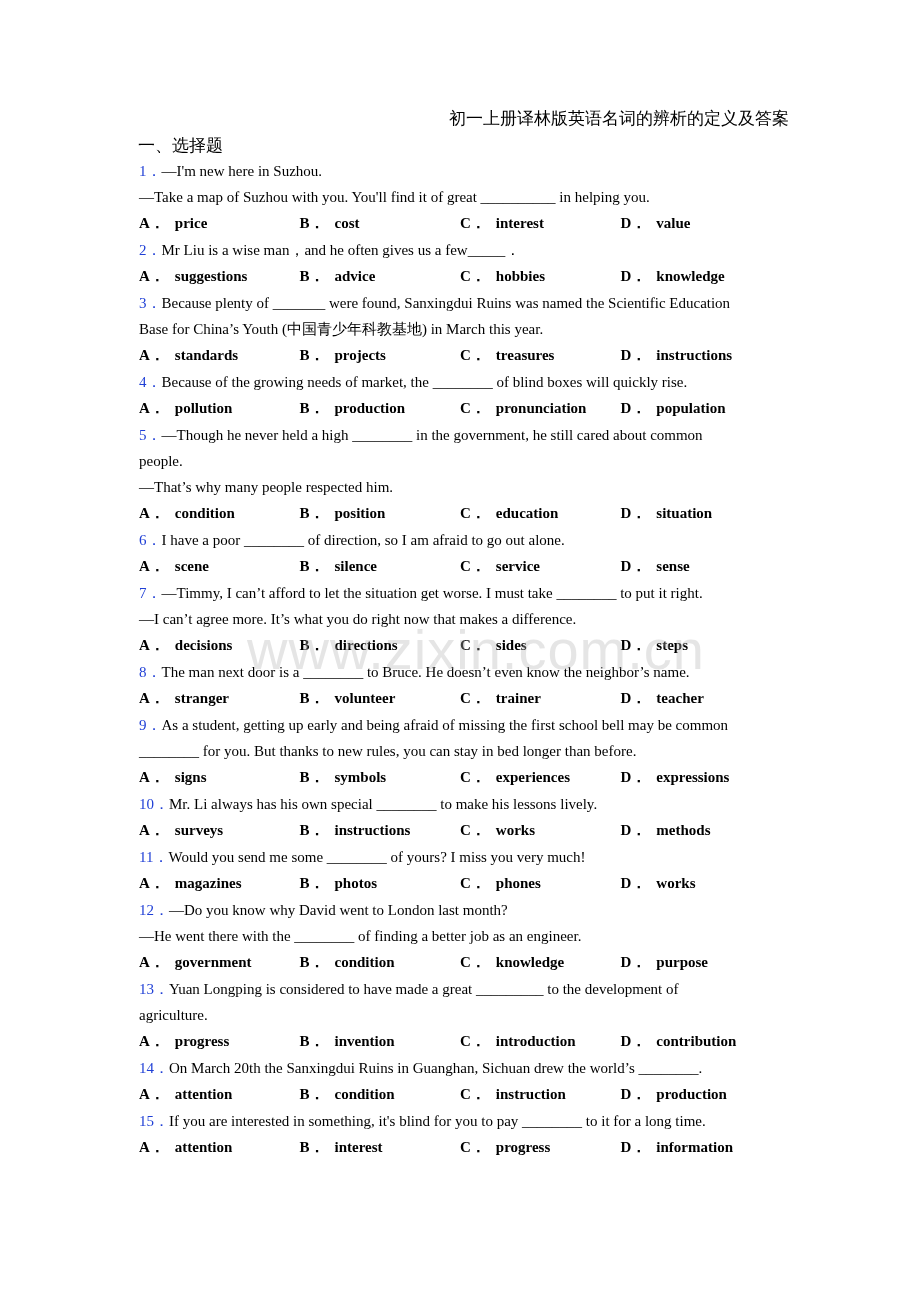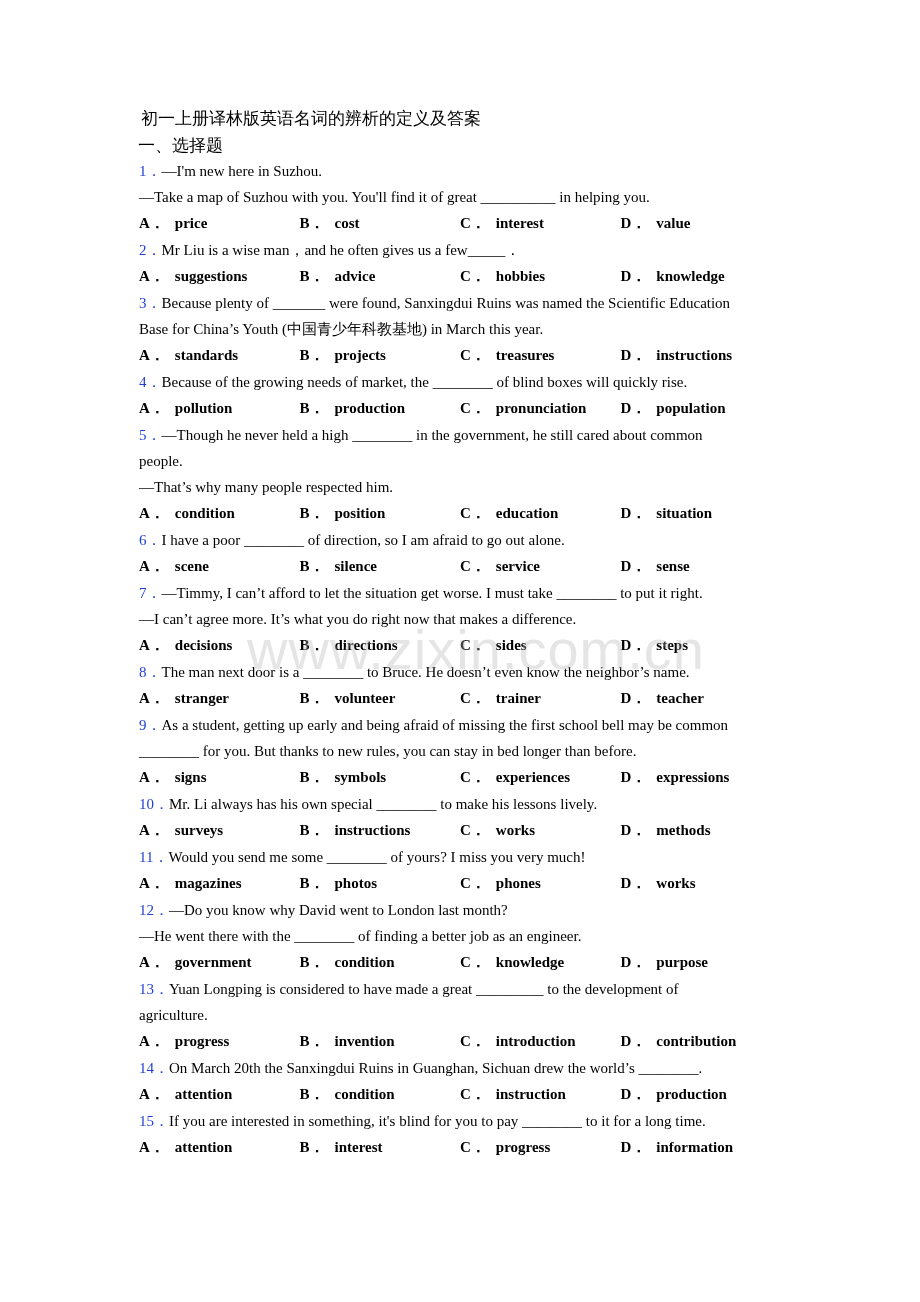--- a/index.html
+++ b/index.html
@@ -1,19 +1,19 @@
 <!DOCTYPE html>
 <html><head>
 <meta charset="utf-8">
 <style>
   html, body { margin: 0; padding: 0; background: #ffffff; }
   body { width: 920px; height: 1302px; position: relative; overflow: hidden;
          font-family: "Liberation Serif", "DejaVu Serif", serif; color: #000; }
   .page { position: absolute; left: 139px; top: 108px; width: 650px; }
-  .title { text-align: left; font-size: 17px; line-height: 22px; margin: 0 0 6px 0; padding-left: 2px; }
+  .title { text-align: right; font-size: 17px; line-height: 22px; margin: 0 0 6px 0; padding-left: 2px; }
   .section { font-size: 17px; line-height: 20px; margin: 0 0 2px -1px; }
   .line { font-size: 15px; line-height: 26px; white-space: nowrap; }
   .qnum { color: #1f3fd6; }
   .opts { display: flex; font-size: 15px; line-height: 27px; }
   .opt { width: 160.5px; white-space: nowrap; font-weight: bold; }
   .opt .lbl { margin-right: 10px; }
   .watermark { position: absolute; left: 247px; top: 617px; font-family: "Liberation Sans", sans-serif;
                font-size: 56px; color: rgba(180,180,180,0.35); letter-spacing: 1px; pointer-events: none; }
 </style>
 </head>

